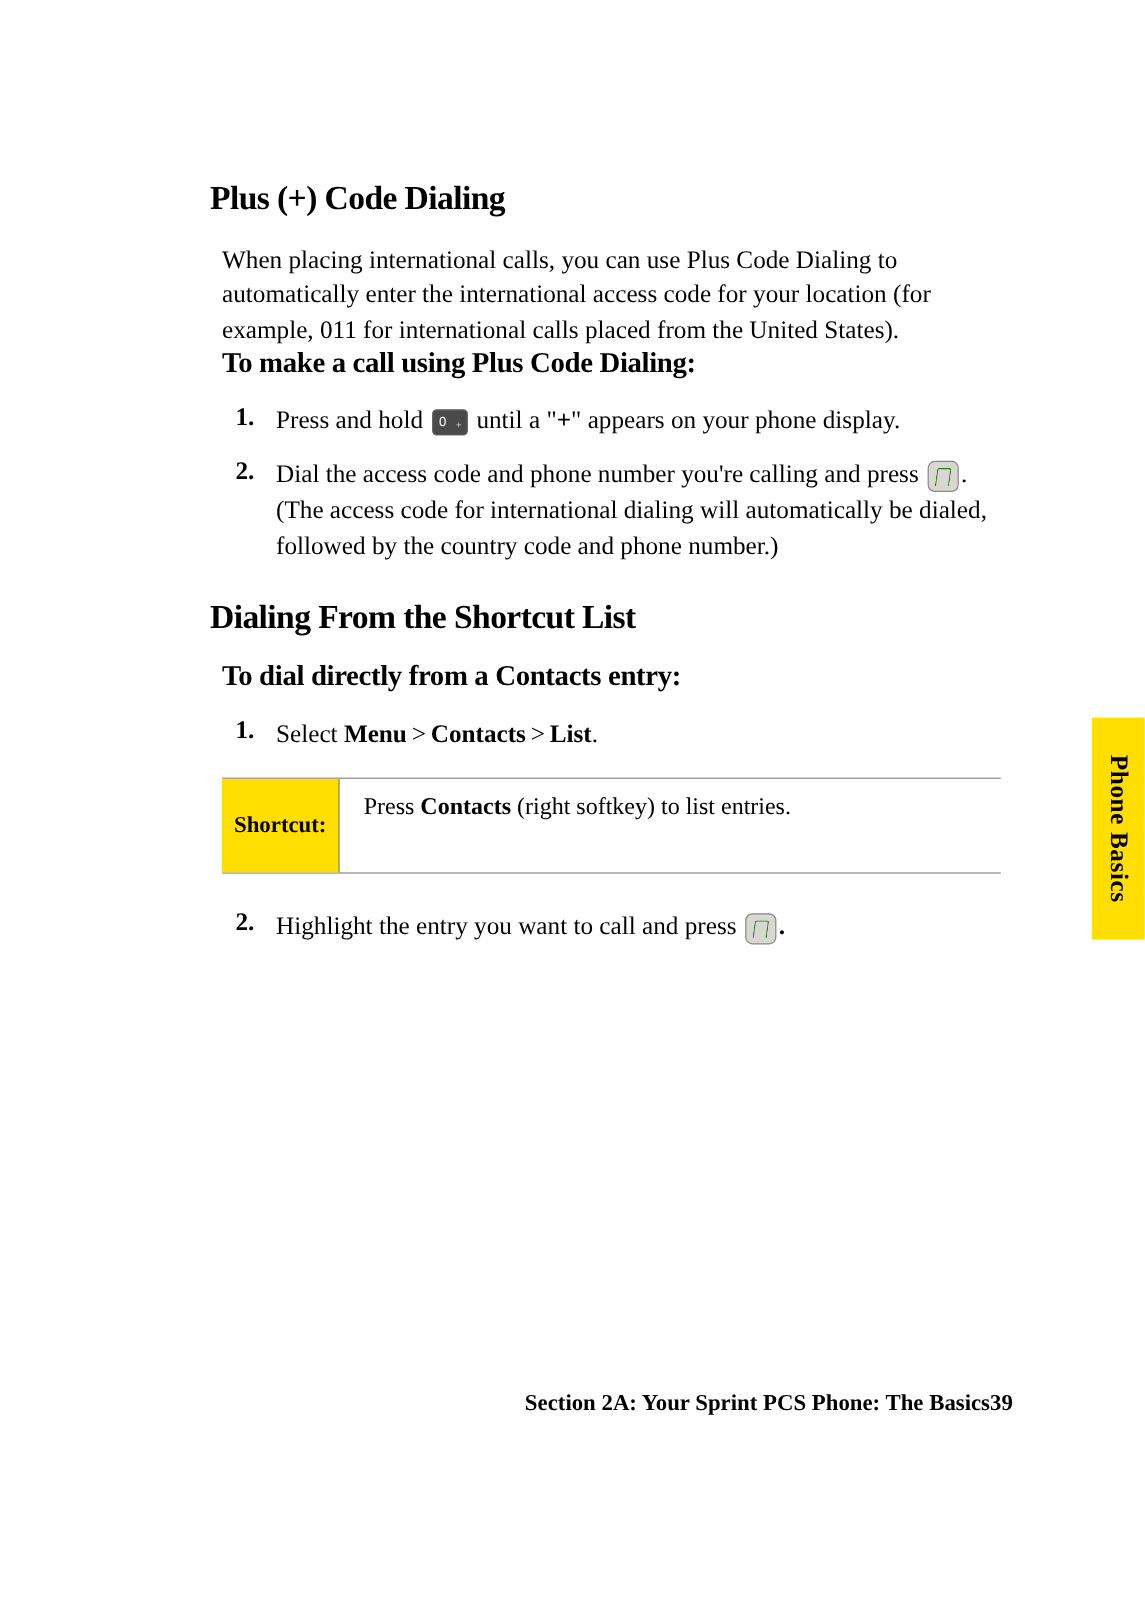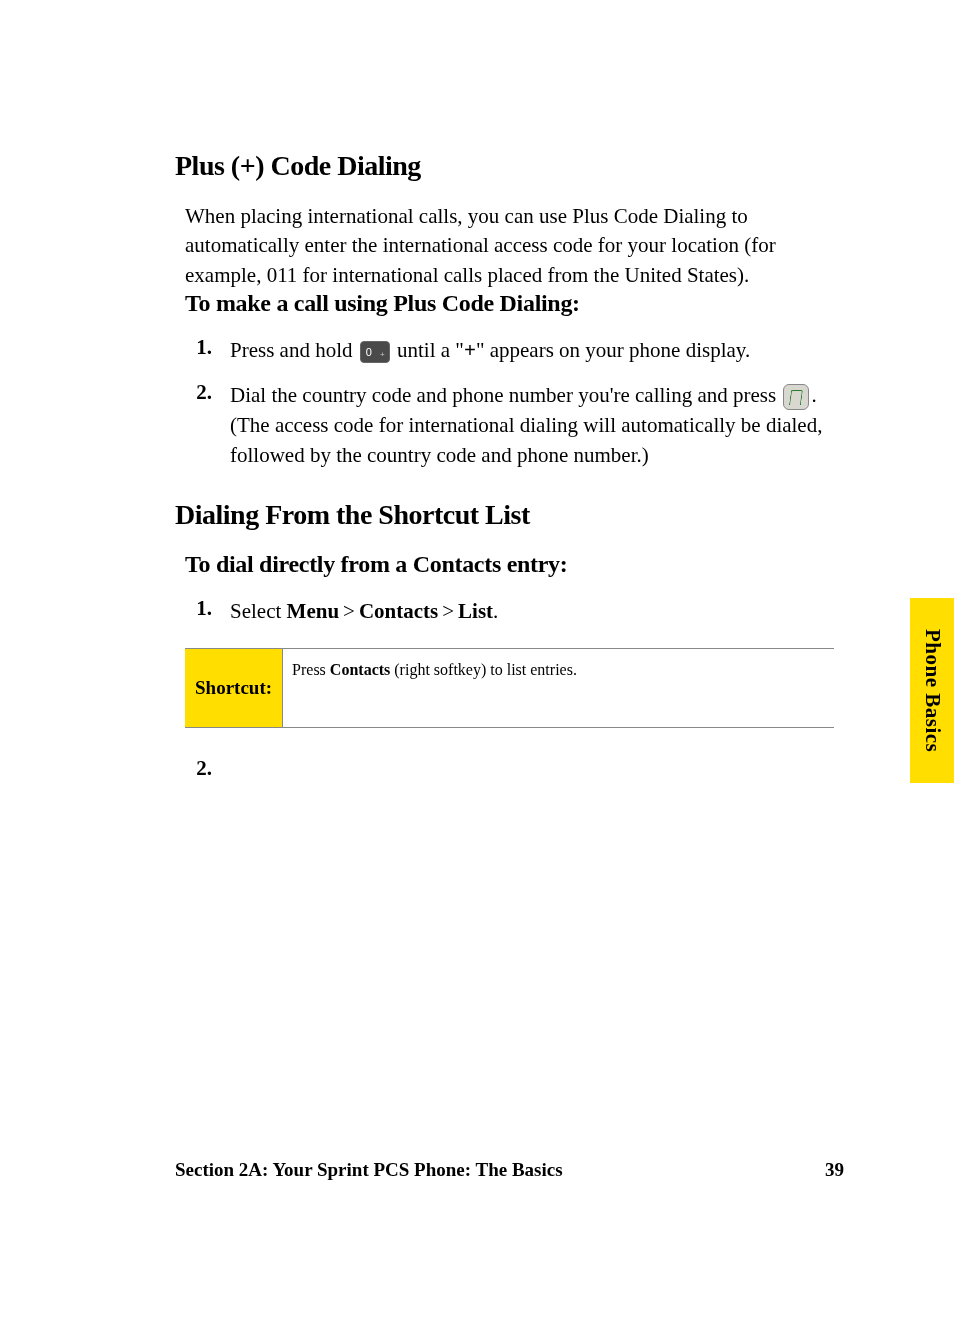--- a/index.html
+++ b/index.html
@@ -58,22 +58,22 @@
       margin: 22px 10px 28px 10px;
     }
     .shortcut-label {
       background: #ffde00;
       font-weight: bold;
       font-size: 19px;
       padding: 28px 10px;
       border-right: 1px solid #888;
     }
     .shortcut-body {
-      font-size: 16px;
-      padding: 12px 9px;
+      font-size: 20px;
+      padding: 12px 20px;
     }
     .key-icon {
       display: inline-block;
       vertical-align: middle;
       margin: 0 2px;
     }
     .key-0 {
       width: 30px; height: 22px;
       background: #4a4a4a;
       border-radius: 4px;
@@ -148,21 +148,21 @@
       font-weight: bold;
       font-size: 21px;
       letter-spacing: 0.5px;
     }
     .footer {
       position: absolute;
       bottom: 155px;
       left: 175px;
       right: 110px;
       display: flex;
-      justify-content: space-between;
+      justify-content: flex-end;
       font-size: 19px;
       font-weight: bold;
     }
     .sep { padding: 0 4px; }
     strong.b { font-weight: bold; }
   </style>
 </head>
 <body>
 
 <h2>Plus (+) Code Dialing</h2>
@@ -174,21 +174,21 @@
 <ol class="steps">
   <li>
     <span class="step-num">1.</span>
     <span class="step-body">
       <span>Press and hold </span><span class="key-icon key-0"></span><span> until a "</span><strong class="b">+</strong><span>" appears on your phone display.</span>
     </span>
   </li>
   <li>
     <span class="step-num">2.</span>
     <span class="step-body">
-      <span>Dial the country code and phone number you're calling and press </span><span class="key-icon key-talk"></span><span>. (The access code for international dialing will automatically be dialed, followed by the country code and phone number.)</span>
+      <span>Dial the access code and phone number you're calling and press </span><span class="key-icon key-talk"></span><span>. (The access code for international dialing will automatically be dialed, followed by the country code and phone number.)</span>
     </span>
   </li>
 </ol>
 
 <h2 style="margin-top:28px;">Dialing From the Shortcut List</h2>
 
 <p class="subhead">To dial directly from a Contacts entry:</p>
 
 <ol class="steps">
   <li>
@@ -203,20 +203,23 @@
   <div class="shortcut-label">Shortcut:</div>
   <div class="shortcut-body">
     <span>Press </span><strong class="b">Contacts</strong><span> (right softkey) to list entries.</span>
   </div>
 </div>
 
 <ol class="steps">
   <li>
     <span class="step-num">2.</span>
     <span class="step-body">
+      <p>
+        <span>Highlight the entry you want to call and press </span><span class="key-icon key-talk"></span><strong class="b">.</strong>
+      </p>
     </span>
   </li>
 </ol>
 
 <div class="side-tab">
   <span>Phone Basics</span>
 </div>
 
 <div class="footer">
   <span>Section 2A: Your Sprint PCS Phone: The Basics</span>

